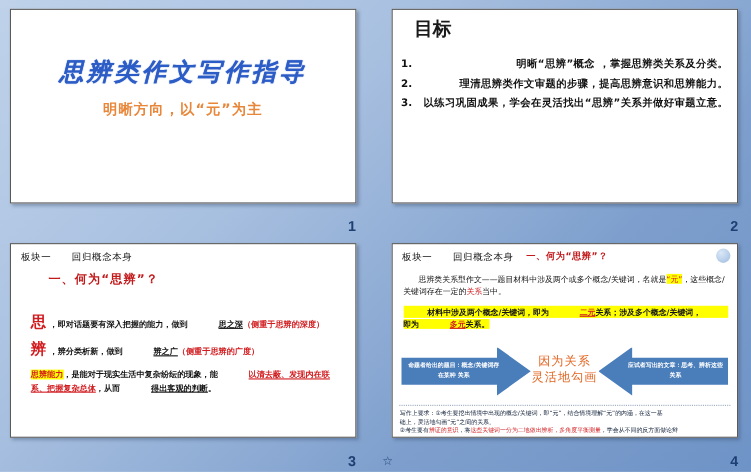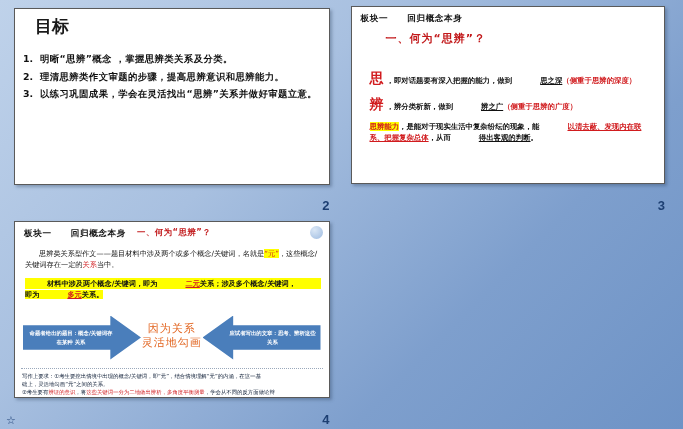--- a/index.html
+++ b/index.html
@@ -107,29 +107,29 @@
   .s2-list li {
     display: flex;
     font-family: "DejaVu Sans", sans-serif;
     font-size: 9.4px;
     font-weight: bold;
     color: #111;
     line-height: 1.65;
     margin-bottom: 2px;
   }
   .s2-num { width: 17px; flex: none; }
-  .s2-txt { flex: 1; letter-spacing: .4px; }
+  .s2-txt { flex: 1; letter-spacing: .4px; text-align: right; }
 
   
   .sec-head {
     position: absolute;
     left: 9px; top: 6px;
     font-family: "DejaVu Sans", sans-serif;
     font-size: 8.6px;
-    font-weight: bold;
+    font-weight: normal;
     color: #111;
     letter-spacing: .6px;
   }
   .sec-head .gap { display: inline-block; width: 12px; }
 
   
   .s3-q {
     position: absolute;
     left: 34px; top: 24px;
     font-family: "DejaVu Sans", sans-serif;
@@ -265,20 +265,29 @@
     line-height: 1.55;
   }
   .s4-note .line { display: block; }
   .nred { color: #d11b1e; }
 </style>
 </head>
 <body>
 
 <div class="sheet">
 
+  <div class="cell cell-1">
+    <div class="slide">
+      <div class="s1-wrap">
+        <div class="s1-title">思辨类作文写作指导</div>
+        <div class="s1-sub">明晰方向，以“元”为主</div>
+      </div>
+    </div>
+    <div class="pagenum">1</div>
+  </div>
 
   <div class="cell cell-2">
     <div class="slide">
       <div class="s2-title">目标</div>
       <ul class="s2-list">
         <li>
           <span class="s2-num">1.</span>
           <span class="s2-txt">明晰“思辨”概念 ，掌握思辨类关系及分类。</span>
         </li>
         <li>

